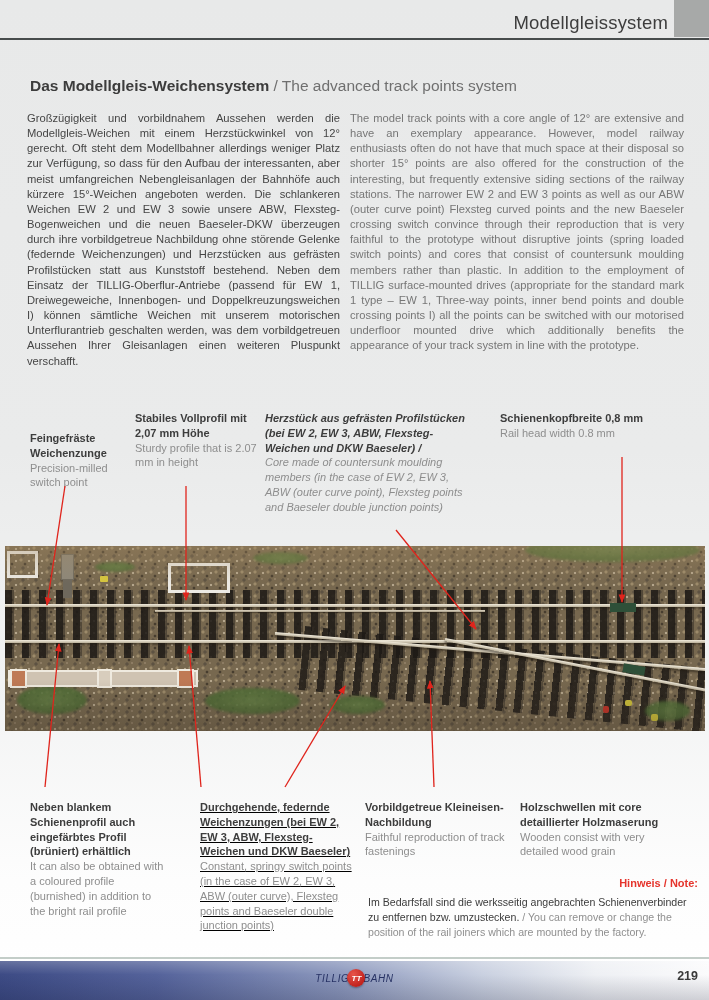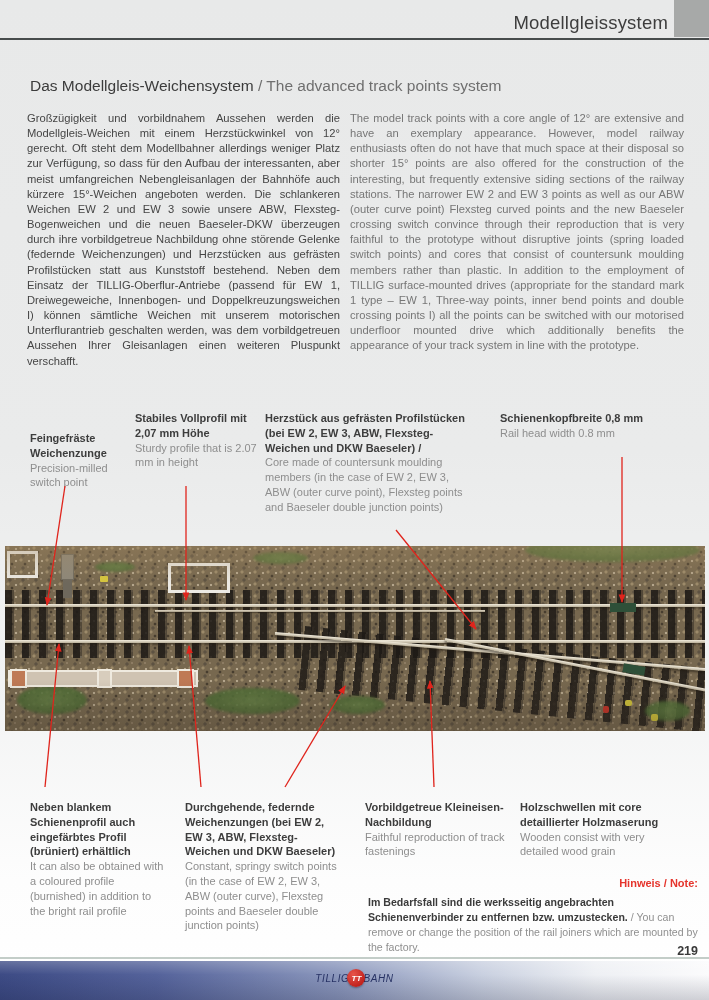--- a/index.html
+++ b/index.html
@@ -8,42 +8,42 @@
     position:relative; width:709px; height:1000px; margin:0 auto; overflow:hidden;
     font-family:"Liberation Sans", sans-serif;
     background:linear-gradient(180deg,#e8e9e9 0%, #eaebeb 45%, #f2f3f3 68%, #fdfdfd 88%, #ffffff 100%);
   }
   
   .hdr-title { position:absolute; top:12px; right:41px; font-size:18.5px; color:#3d3d3d; letter-spacing:.2px; }
   .hdr-box   { position:absolute; top:0; right:0; width:35px; height:37px; background:#a7a9a8; }
   .hdr-rule  { position:absolute; top:38px; left:0; width:709px; height:2px; background:#474c4c; }
   
   .title { position:absolute; top:77px; left:30px; font-size:15.5px; }
-  .title .t-de { font-weight:normal; color:#3c3c3c; }
+  .title .t-de { font-weight:bold; color:#3c3c3c; }
   .title .t-sep { color:#6f6f6f; }
   .title .t-en { color:#6f6f6f; }
   .col { position:absolute; top:111px; font-size:11.2px; line-height:15.15px; text-align:justify; }
   .col-de { left:27px;  width:313px; color:#454545; }
   .col-en { left:350px; width:334px; color:#767676; }
   
   .callout { position:absolute; font-size:11px; line-height:14.8px; }
   .callout .de { font-weight:bold; color:#3d3d3d; }
   .callout .en { color:#8e8e8e; }
   .ct1 { top:431px; left:30px;  width:106px; }
   .ct2 { top:411px; left:135px; width:126px; }
-  .ct3 { top:411px; left:265px; width:210px; }
+  .ct3 { top:411px; left:265px; width:210px;font-style:italic; }
   .ct4 { top:411px; left:500px; width:200px; }
   .cb1 { top:800px; left:30px;  width:138px; }
-  .cb2 { top:800px; left:185px; width:152px; }
+  .cb2 { top:800px; left:200px; width:152px;text-decoration:underline; }
   .cb3 { top:800px; left:365px; width:148px; }
   .cb4 { top:800px; left:520px; width:162px; }
   
   .note { position:absolute; top:876px; left:368px; width:330px; font-size:10.6px; line-height:15px; }
   .note .note-h { font-weight:bold; margin-bottom:4px; font-size:11px; }
-  .note .nde { font-weight:bold; color:#3b3b3b; }
+  .note .nde { font-weight:normal; color:#3b3b3b; }
   .note .nen { color:#8f8f8f; }
   
   .photo {
     position:absolute; left:5px; top:546px; width:700px; height:185px; overflow:hidden; z-index:1;
     background-color:#77684f;
     background-image:
       radial-gradient(circle at 3px 2px,  #9c8a6a 1.2px, transparent 1.9px),
       radial-gradient(circle at 7px 6px,  #473d2f 1.1px, transparent 1.7px),
       radial-gradient(circle at 11px 3px, #b5a68c 1.0px, transparent 1.6px),
       radial-gradient(circle at 5px 10px, #5d5242 1.3px, transparent 2.0px),
@@ -97,21 +97,21 @@
   .foot-bar  { position:absolute; left:0; top:961px; width:709px; height:39px;
     background:linear-gradient(to right,#3d4b85 0%, #55639b 22%, #8c98bd 48%, #c9d0e0 68%, #eef0f4 84%, #fbfbfc 100%); }
   .foot-bar::after { content:""; position:absolute; inset:0;
     background:linear-gradient(to bottom, rgba(255,255,255,.22), rgba(255,255,255,0) 35%, rgba(10,14,40,.18) 100%); }
   .brand { position:absolute; left:0; top:969px; width:709px; display:flex; justify-content:center; align-items:center; z-index:6; }
   .brand .word { font-size:10px; font-weight:normal; font-style:italic; letter-spacing:.6px; color:#273264; }
   .brand .tt-circle { width:18px; height:18px; border-radius:50%; margin:0 -2px; z-index:2;
     background:radial-gradient(circle at 35% 30%, #e8544a, #c1231e 70%);
     display:flex; align-items:center; justify-content:center;
     color:#fff; font-size:8px; font-weight:bold; font-style:italic; box-shadow:0 1px 2px rgba(0,0,0,.35); }
-  .page-num { position:absolute; right:11px; top:944px; font-size:12.5px; font-weight:600; color:#3a3a3a; z-index:6; }
+  .page-num { position:absolute; right:11px; top:969px; font-size:12.5px; font-weight:600; color:#3a3a3a; z-index:6; }
 </style>
 </head>
 <body>
 
 <div class="page">
 
   <div class="hdr-title">Modellgleissystem</div>
   <div class="hdr-box"></div>
   <div class="hdr-rule"></div>
 

